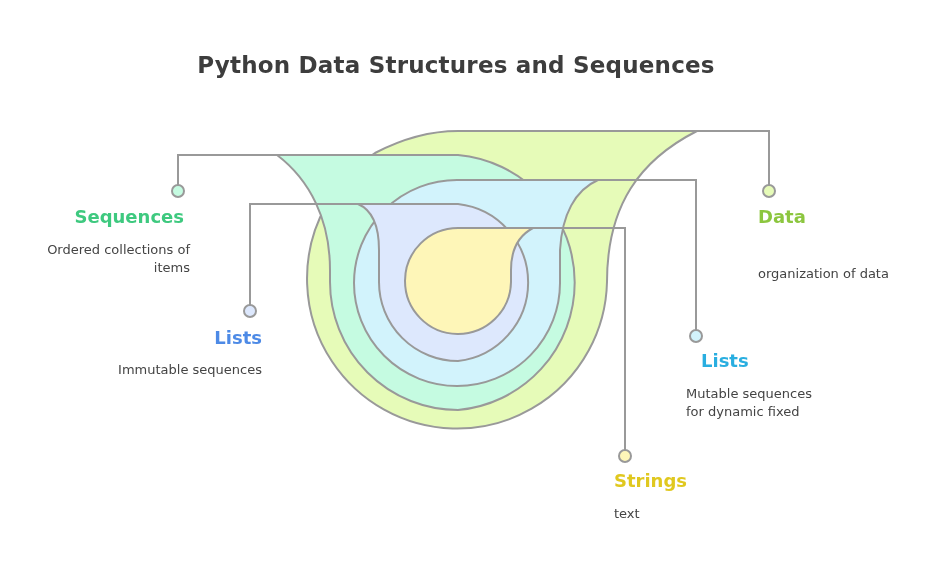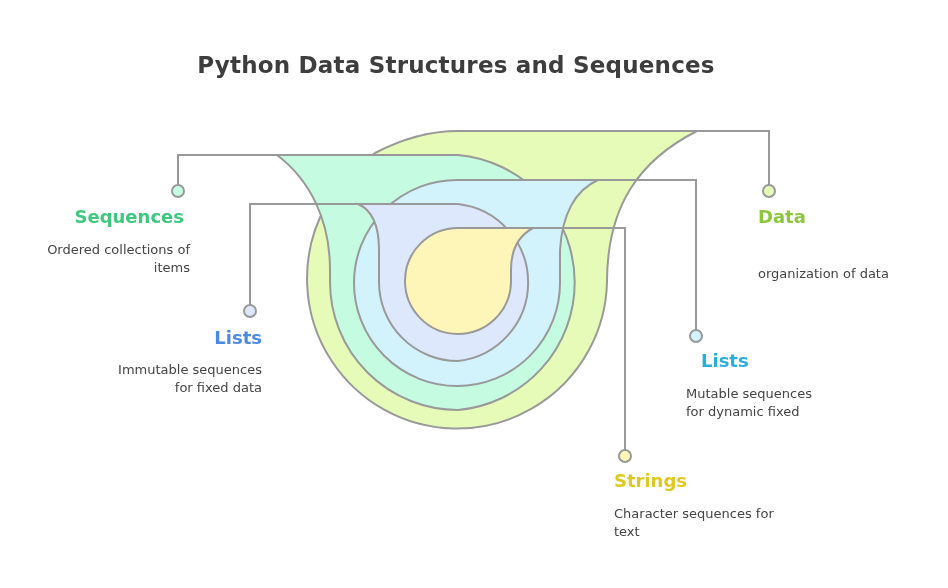--- a/index.html
+++ b/index.html
@@ -44,33 +44,31 @@
 
 <div class="label right-align" style="left: 34px; width: 150px; top: 205px; color:#3ec97f;">Sequences</div>
 <div class="desc right-align" style="left: 20px; width: 170px; top: 241px;">
   <div>Ordered collections of</div>
   <div>items</div>
 </div>
 
 <div class="label right-align" style="left: 100px; width: 162px; top: 326px; color:#4d8ae6;">Lists</div>
 <div class="desc right-align" style="left: 80px; width: 182px; top: 361px;">
   <div>Immutable sequences</div>
-  <div>for fixed data</div>
 </div>
 
 <div class="label" style="left: 758px; top: 205px; color:#8cc63f;">
   <div>Data</div>
 </div>
 <div class="desc" style="left: 758px; top: 265px;">
   <div>organization of data</div>
 </div>
 
 <div class="label" style="left: 686px; top: 349px; color:#29aee0;margin-left:15px;">Lists</div>
 <div class="desc" style="left: 686px; top: 385px;">
   <div>Mutable sequences</div>
   <div>for dynamic fixed</div>
 </div>
 
 <div class="label" style="left: 614px; top: 469px; color:#e0c81f;">Strings</div>
 <div class="desc" style="left: 614px; top: 505px;">
-  <div>Character sequences for</div>
   <div>text</div>
 </div>
 
 </body></html>

